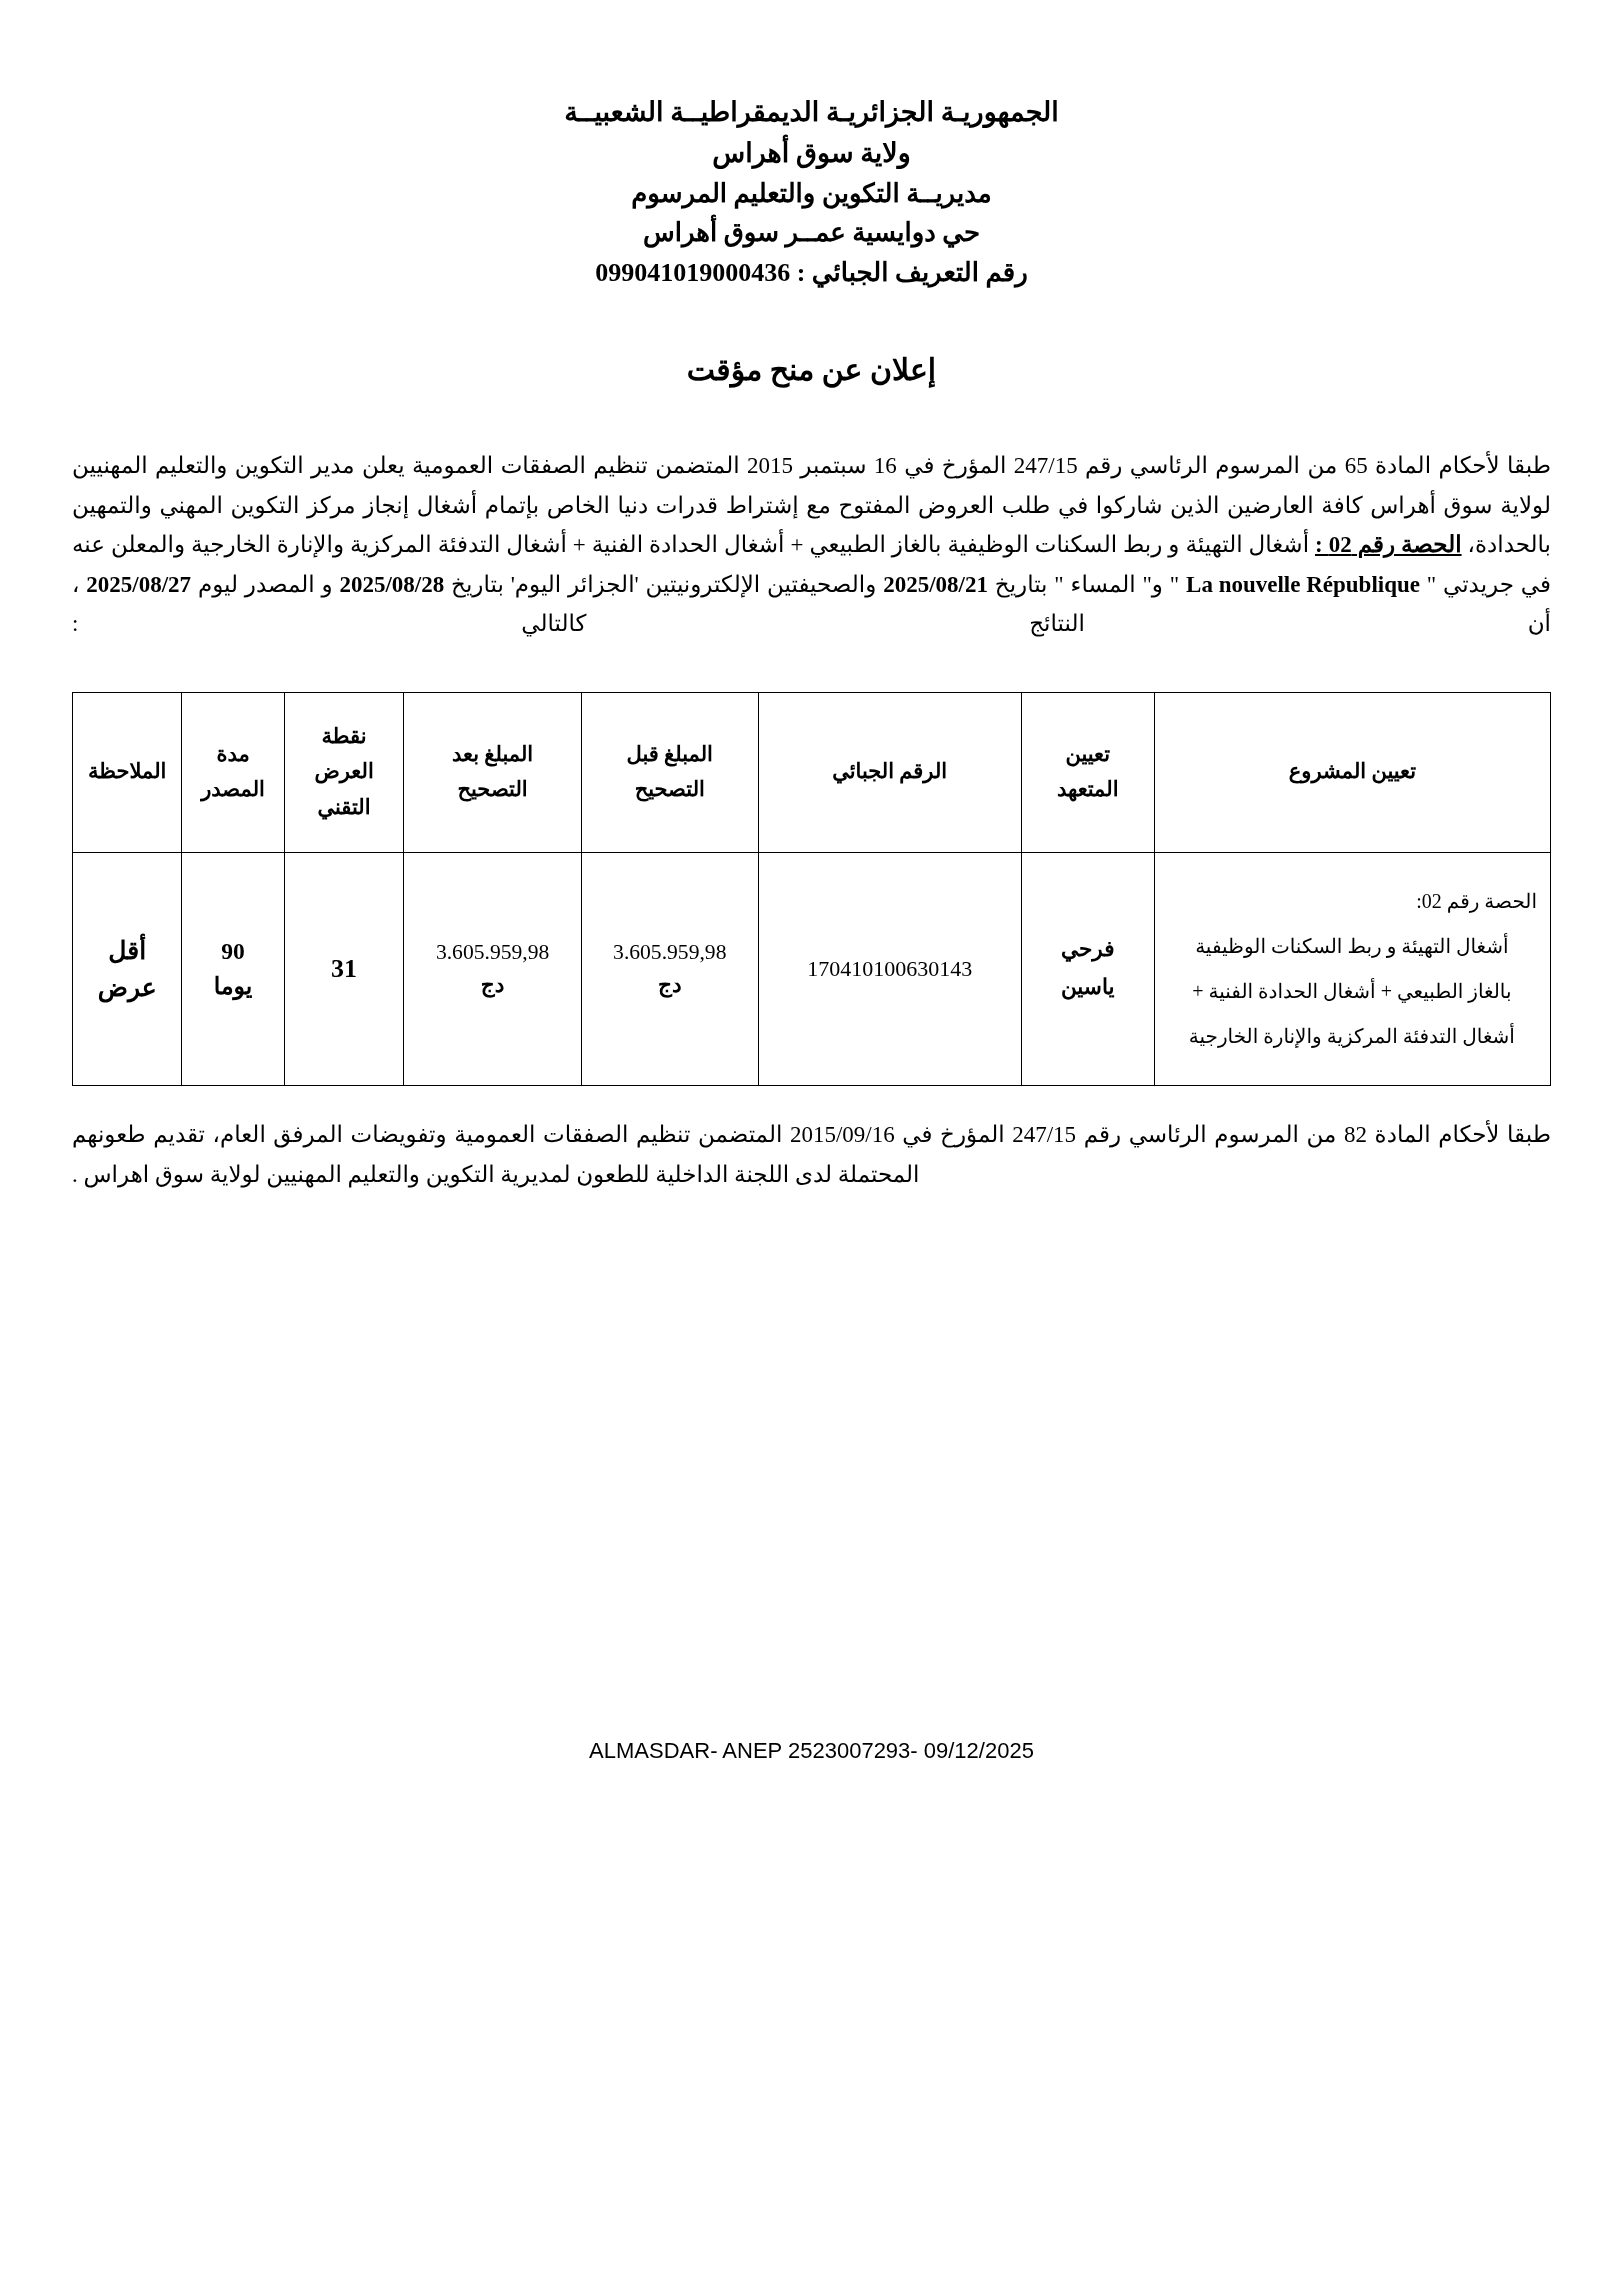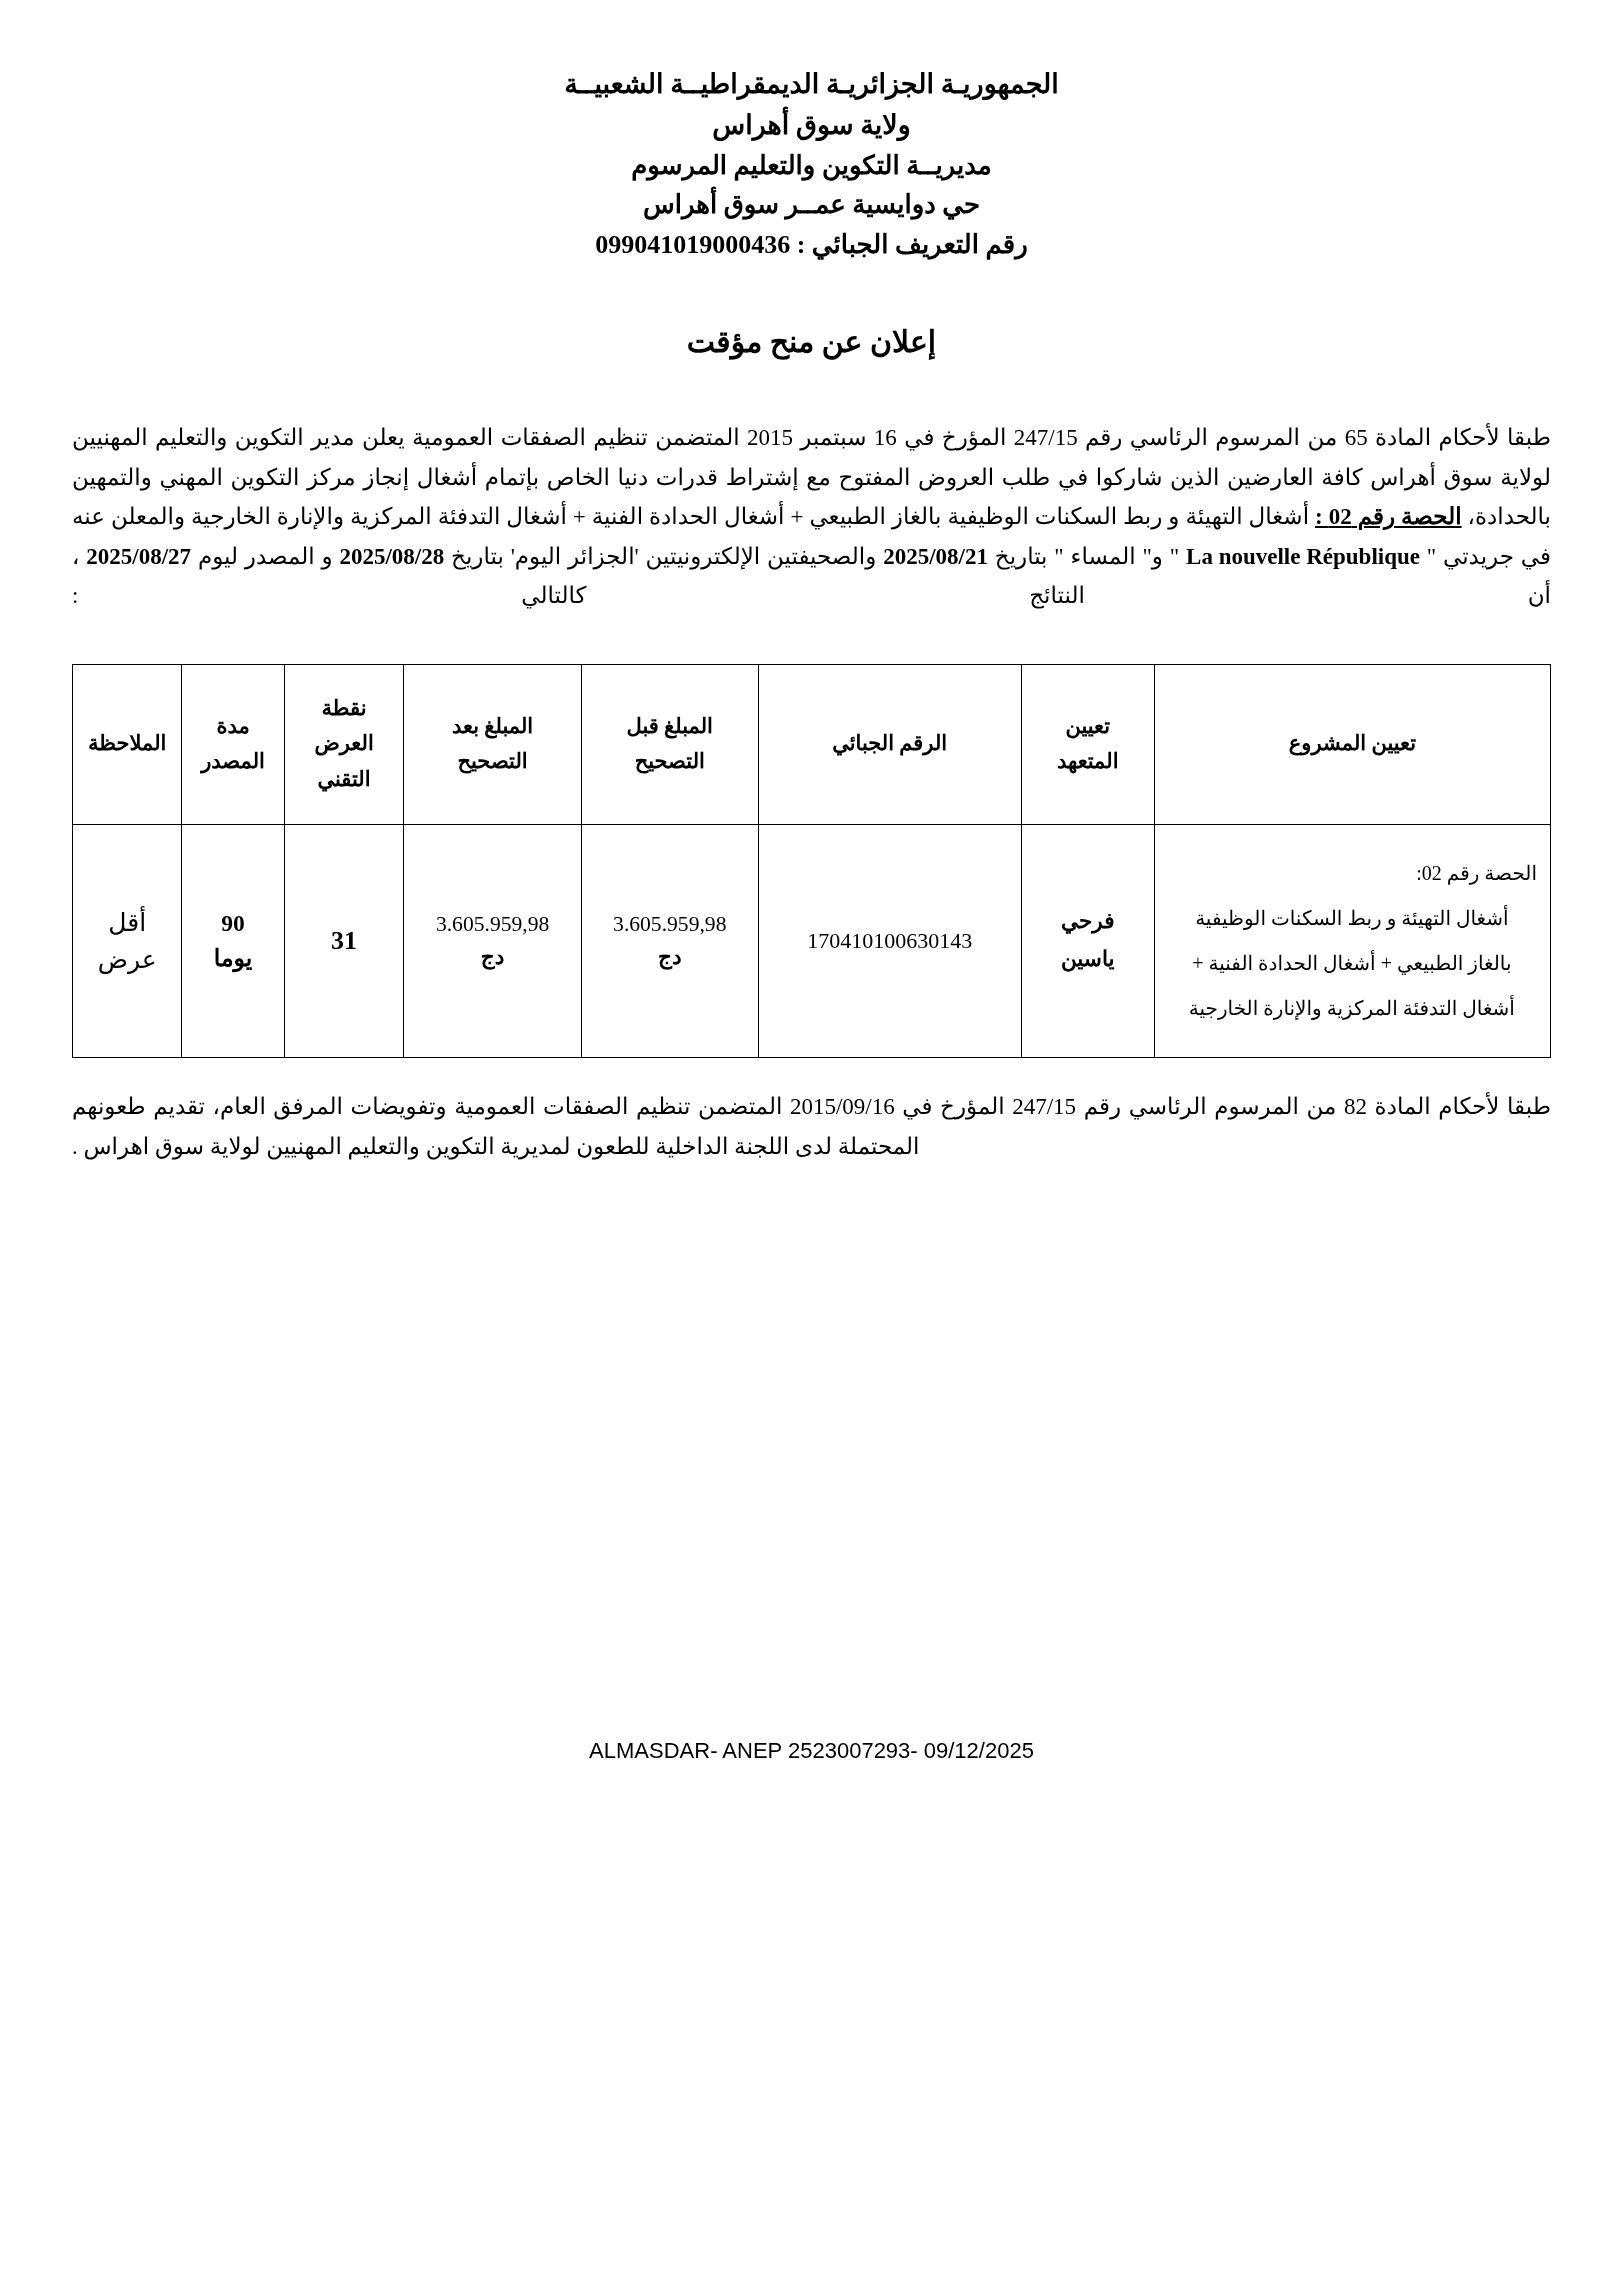--- a/index.html
+++ b/index.html
@@ -13,21 +13,21 @@
     height: 2295px;
     font-family: "Liberation Serif", "DejaVu Serif", serif;
     color: #000000;
     position: relative;
     overflow: hidden;
   }
   .page {
     width: 1623px;
     height: 1805px;
     box-sizing: border-box;
-    padding: 44px 72px 26px 72px;
+    padding: 72px 72px 26px 72px;
     position: relative;
   }
 
   
   .letterhead {
     text-align: center;
     font-weight: bold;
     line-height: 1.52;
     font-size: 26px;
     margin: 0 auto;
@@ -160,21 +160,21 @@
     font-weight: bold;
     font-size: 26px;
   }
   td.duration-cell {
     font-weight: bold;
     font-size: 23.6px;
     line-height: 1.5;
   }
   td.duration-cell span { display: block; }
   td.remark-cell {
-    font-weight: normal;
+    font-weight: bold;
     font-size: 25px;
     line-height: 1.5;
   }
   td.remark-cell span { display: block; }
 
   
   .footer {
     position: absolute;
     left: 0;
     right: 0;

